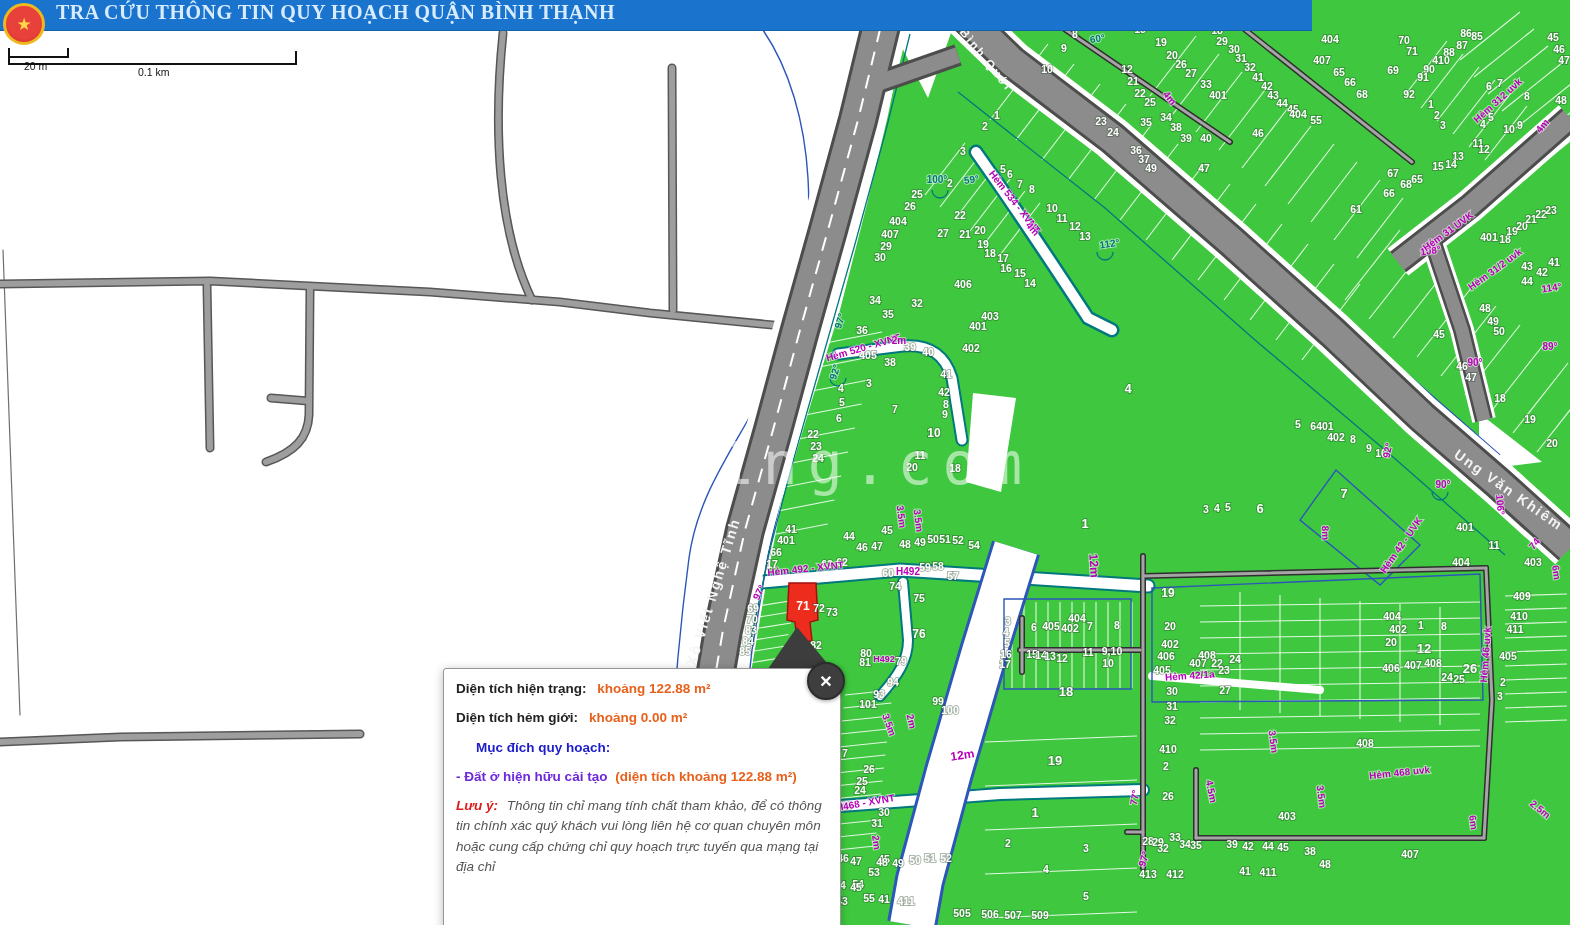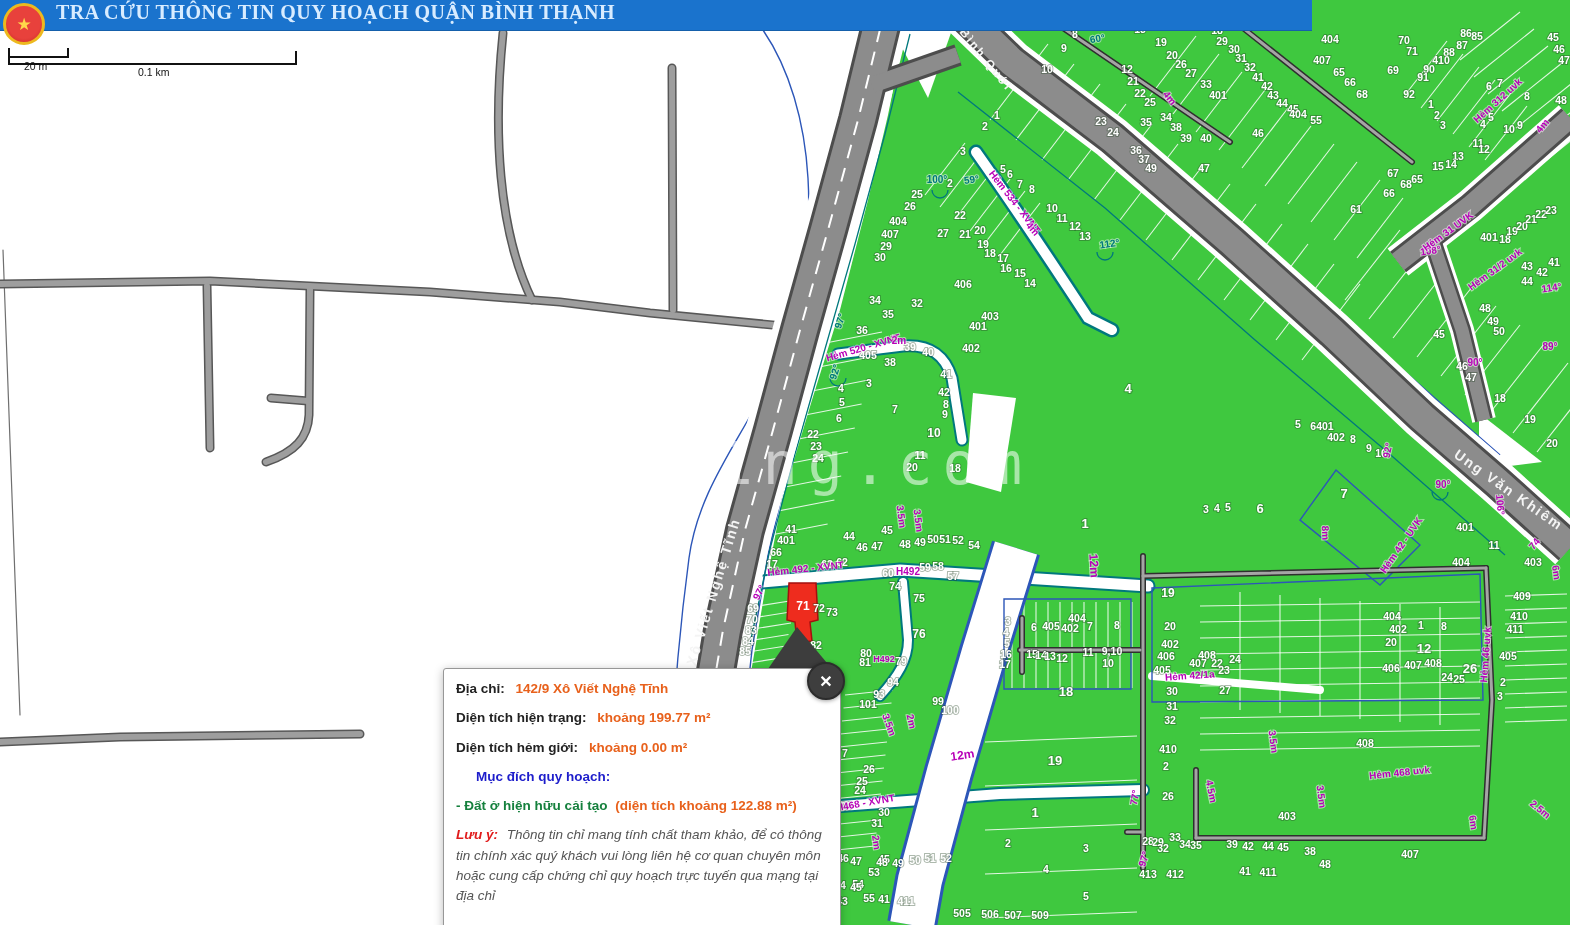--- a/index.html
+++ b/index.html
@@ -34,21 +34,21 @@
        font-family:"DejaVu Sans Mono",monospace;font-size:58px;letter-spacing:10px;
        color:rgba(255,255,255,.55);white-space:nowrap;}
   
   #popup{position:absolute;left:443px;top:668px;width:372px;height:300px;background:#fff;
        border:1px solid #979797;border-radius:3px;box-shadow:0 2px 10px rgba(0,0,0,.28);
        padding:10px 12px 4px 12px;z-index:20;}
   .pu-line{margin-bottom:9px;font-size:13.5px;line-height:1.5;}
   .sg-label{font-weight:bold;color:#222;margin-right:7px;}
   .sg-value{font-weight:bold;color:#e8611c;margin-right:4px;}
   .sg-label-blue{font-weight:bold;color:#1d1dcb;padding-left:20px;}
-  .sg-plain{font-weight:bold;color:#15803d;margin-right:4px;}
+  .sg-plain{font-weight:bold;color:#6d28d9;margin-right:4px;}
   .sg-note-label{font-weight:bold;font-style:italic;color:#e01b1b;margin-right:5px;}
   .sg-note{font-style:italic;color:#555;}
   #popup-close{position:absolute;left:807px;top:662px;width:34px;height:34px;border-radius:50%;
        background:#3e3e3e;border:2px solid #2c2c2c;color:#fff;display:flex;align-items:center;
        justify-content:center;font-size:16px;font-weight:bold;z-index:25;cursor:pointer;
        box-shadow:0 1px 4px rgba(0,0,0,.4);}
 </style>
 </head>
 <body>
 
@@ -704,22 +704,21 @@
     <div class="sb-line" style="left:8px;top:18px;width:61px;height:2px;"></div>
     <div class="sb-line" style="left:8px;top:13px;width:2px;height:14px;"></div>
     <div class="sb-line" style="left:295px;top:13px;width:2px;height:14px;"></div>
     <div class="sb-line" style="left:8px;top:25px;width:289px;height:2px;"></div>
     <div class="sb-txt" style="left:138px;top:28px;">0.1 km</div>
   </div>
 
   <div id="watermark">ok1ng.com</div>
 
   <div id="popup">
-      <div class="pu-line"><span class="sg-label">Địa chỉ:</span> <span class="sg-value">142/9 Xô Viết Nghệ Tĩnh</span> </div>
-      <div class="pu-line"><span class="sg-label">Diện tích hiện trạng:</span> <span class="sg-value">khoảng 199.77 m²</span> </div>
+      <div class="pu-line"><span class="sg-label">Diện tích hiện trạng:</span> <span class="sg-value">khoảng 122.88 m²</span> </div>
       <div class="pu-line"><span class="sg-label">Diện tích hẻm giới:</span> <span class="sg-value">khoảng 0.00 m²</span> </div>
       <div class="pu-line"><span class="sg-label-blue">Mục đích quy hoạch:</span> </div>
       <div class="pu-line"><span class="sg-plain">- Đất ở hiện hữu cải tạo</span> <span class="sg-value">(diện tích khoảng 122.88 m²)</span> </div>
       <div class="pu-line"><span class="sg-note-label">Lưu ý:</span> <span class="sg-note">Thông tin chỉ mang tính chất tham khảo, để có thông tin chính xác quý khách vui lòng liên hệ cơ quan chuyên môn hoặc cung cấp chứng chỉ quy hoạch trực tuyến qua mạng tại địa chỉ</span> </div>
     </div>
   <div id="popup-close">
     <span>✕</span>
   </div>
 
 </div>

